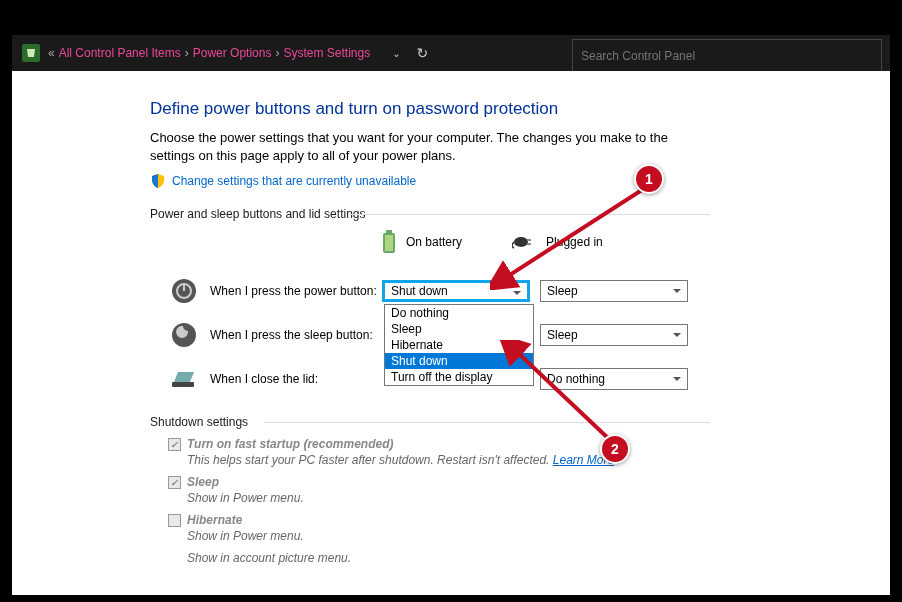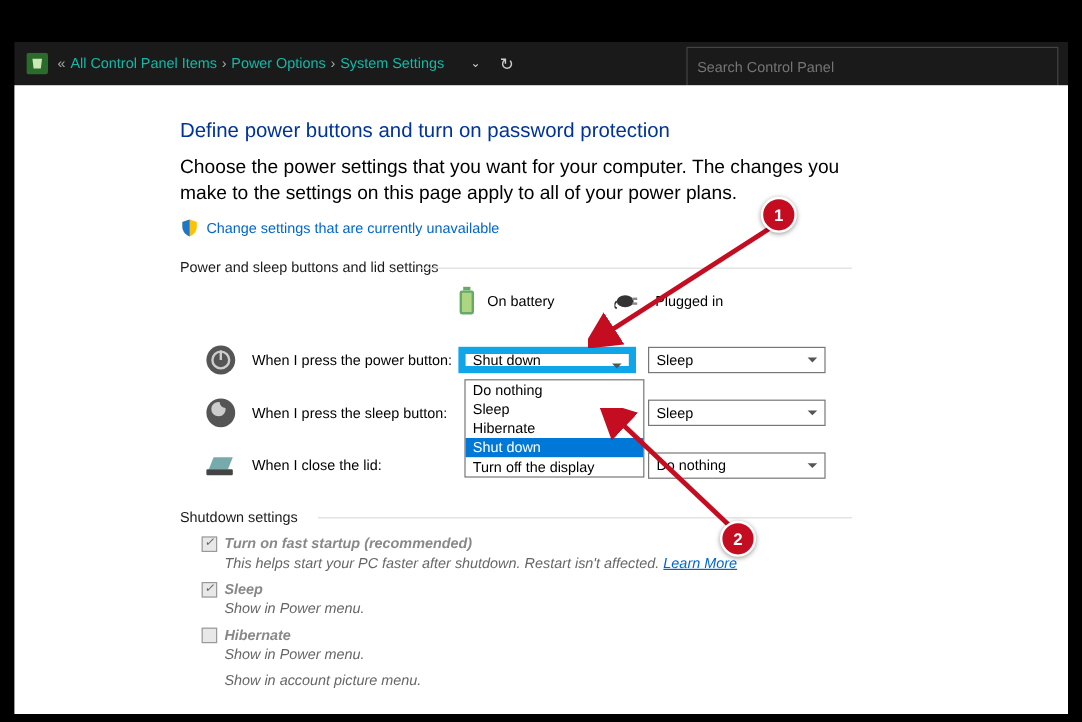--- a/index.html
+++ b/index.html
@@ -1,40 +1,40 @@
 <!DOCTYPE html>
 <html><head>
   <meta charset="utf-8">
   <style>
     * { margin: 0; padding: 0; box-sizing: border-box; font-family: "Segoe UI", Tahoma, sans-serif; }
     body { background: #000; width: 902px; height: 602px; overflow: hidden; }
     .top-bar { position: absolute; top: 35px; left: 12px; width: 878px; height: 36px; background: #1a1a1a; display: flex; align-items: center; }
     .icon-box { width: 22px; height: 22px; margin-left: 8px; display: flex; align-items: center; justify-content: center; }
     .crumb-zone { display: flex; align-items: center; color: #fff; font-size: 12px; margin-left: 6px; }
     .crumb-sep { margin: 0 4px; color: #aaa; }
-    .crumb-text { color: #14b8a6; }
+    .crumb-text { color: #ec4899; }
     .chev-down { margin-left: 22px; color: #ccc; font-size: 10px; }
     .refresh-ico { margin-left: 16px; color: #ccc; font-size: 14px; }
     .search { position: absolute; right: 8px; top: 4px; width: 310px; height: 28px; background: #1a1a1a; border: 1px solid #444; color: #fde047; font-size: 12px; padding: 16px 8px; outline: none; }
     .content { position: absolute; top: 71px; left: 12px; width: 878px; height: 524px; background: #fff; padding: 28px 0 0 138px; }
     .heading { color: #003399; font-size: 17px; font-weight: 400; margin-bottom: 10px; }
-    .desc { color: #000; font-size: 16px; line-height: 1.4; width: 560px; margin-bottom: 8px; }
+    .desc { color: #000; font-size: 13px; line-height: 1.4; width: 560px; margin-bottom: 8px; }
     .link-row { display: flex; align-items: center; margin-bottom: 18px; }
     .shield { width: 16px; height: 16px; margin-right: 6px; }
     .link { color: #0066cc; font-size: 12px; }
     .section-title { color: #1a1a1a; font-size: 12px; margin-bottom: 8px; position: relative; width: 560px; }
     .section-title::after { content: ""; position: absolute; left: 200px; right: 0; top: 50%; border-top: 1px solid #ddd; }
     .section-title.short::after { left: 115px; }
     .col-headers { display: flex; margin-left: 230px; gap: 50px; margin-bottom: 14px; align-items: center; font-size: 12px; }
     .col-head { display: flex; align-items: center; gap: 8px; }
     .grid-row { display: flex; align-items: center; height: 44px; }
     .row-icon { width: 28px; height: 28px; margin-left: 20px; margin-right: 12px; display: flex; align-items: center; justify-content: center; }
     .row-label { font-size: 12px; width: 172px; }
     .dd { width: 148px; height: 22px; border: 1px solid #777; font-size: 12px; padding: 0 18px 0 6px; background: #fff; position: relative; display: flex; align-items: center; cursor: default; margin-right: 10px; }
-    .dd.active { border: 6px solid #0ea5e9; }
+    .dd.active { border: 3px solid #0ea5e9; }
     .dd::after { content: ""; position: absolute; right: 6px; top: 8px; border-left: 4px solid transparent; border-right: 4px solid transparent; border-top: 4px solid #555; }
     .dd-list { position: absolute; top: 21px; left: -1px; width: 150px; background: #fff; border: 1px solid #777; z-index: 50; }
     .dd-item { font-size: 12px; padding: 1px 6px; cursor: default; }
     .dd-item.sel { background: #0078d7; color: #fff; }
     .shutdown-body { margin-top: 8px; margin-left: 18px; width: 540px; font-style: italic; }
     .chk-row { display: flex; align-items: flex-start; margin-bottom: 2px; }
     .chk { width: 13px; height: 13px; border: 1px solid #999; background: #e8e8e8; margin-right: 6px; margin-top: 1px; display: flex; align-items: center; justify-content: center; }
     .chk.on::after { content: "✓"; font-size: 10px; color: #666; line-height: 1; }
     .chk-label { font-size: 12px; font-weight: 600; color: #888; }
     .chk-desc { font-size: 12px; color: #666; margin-left: 19px; margin-bottom: 8px; }

